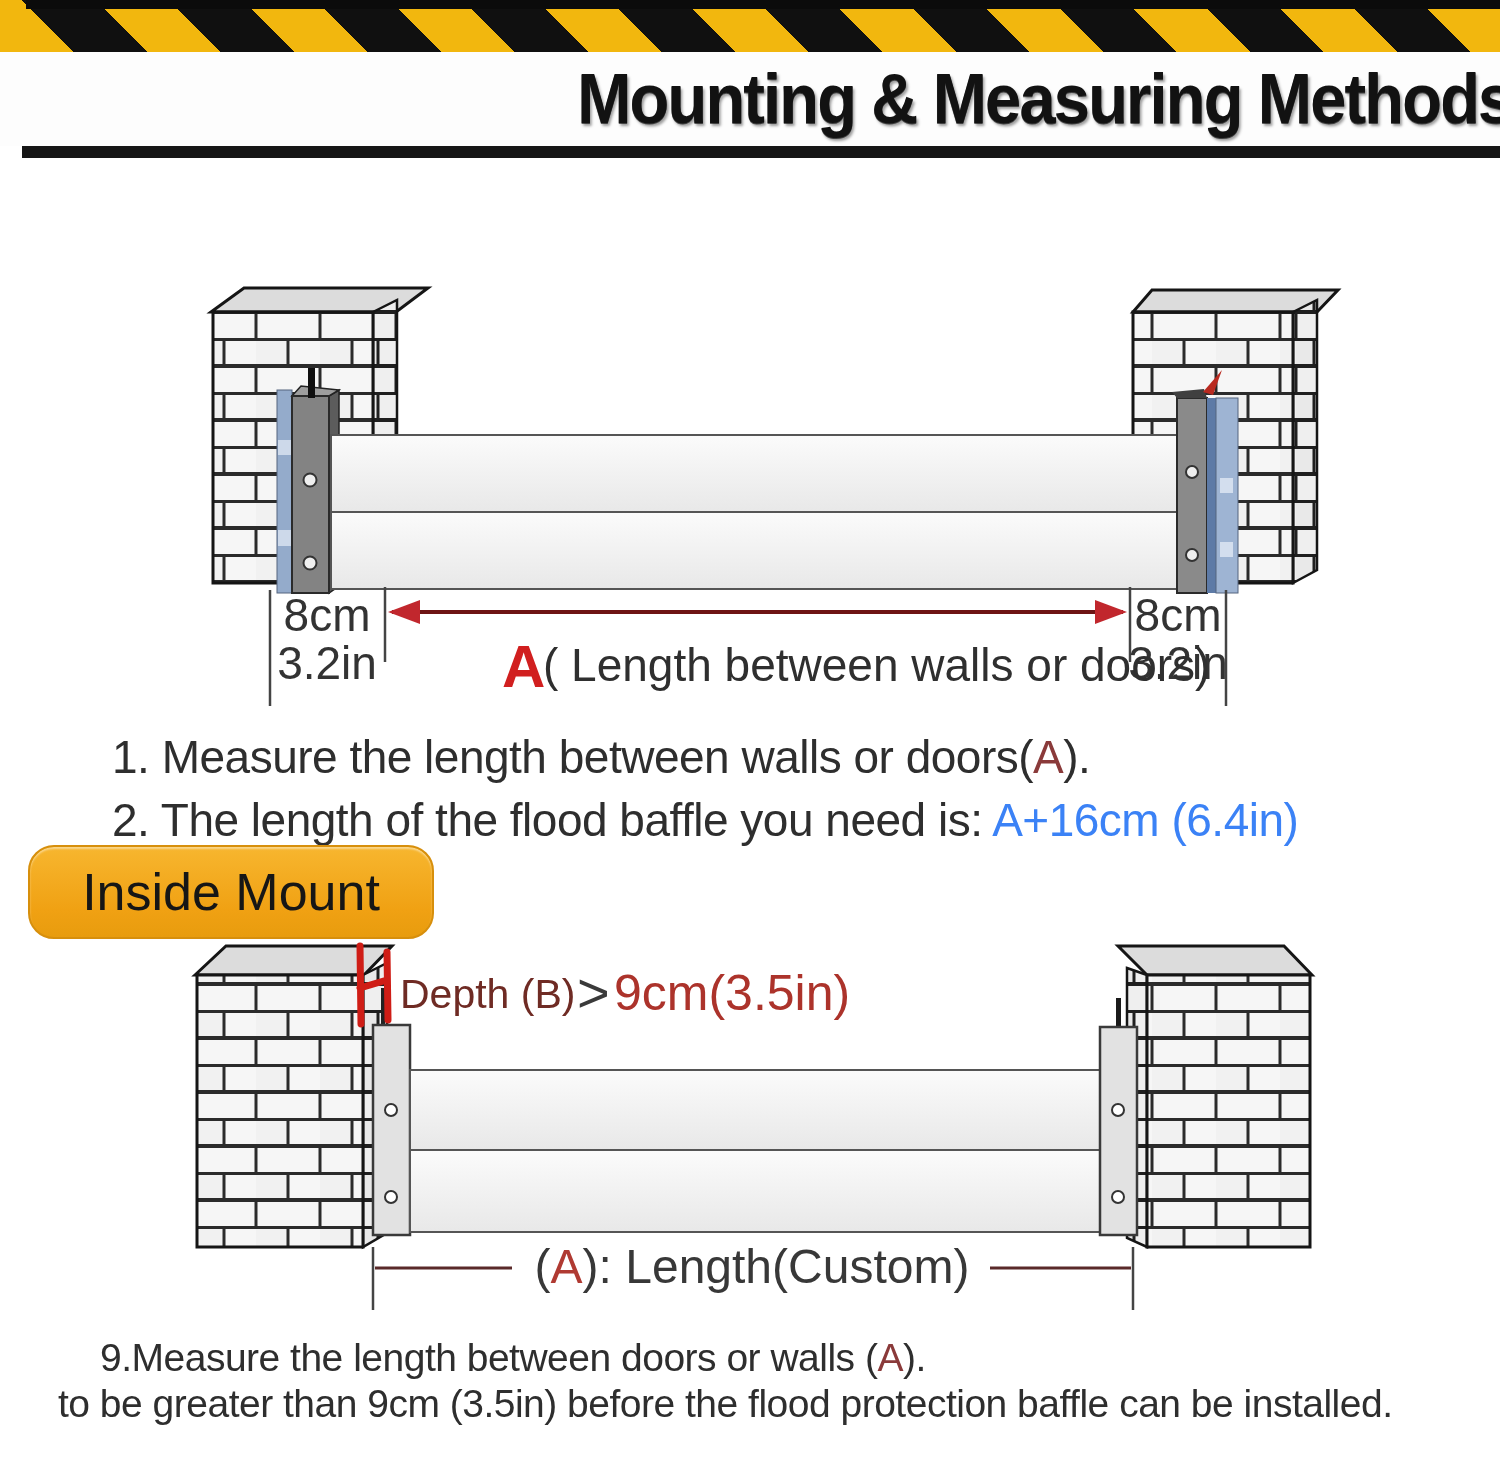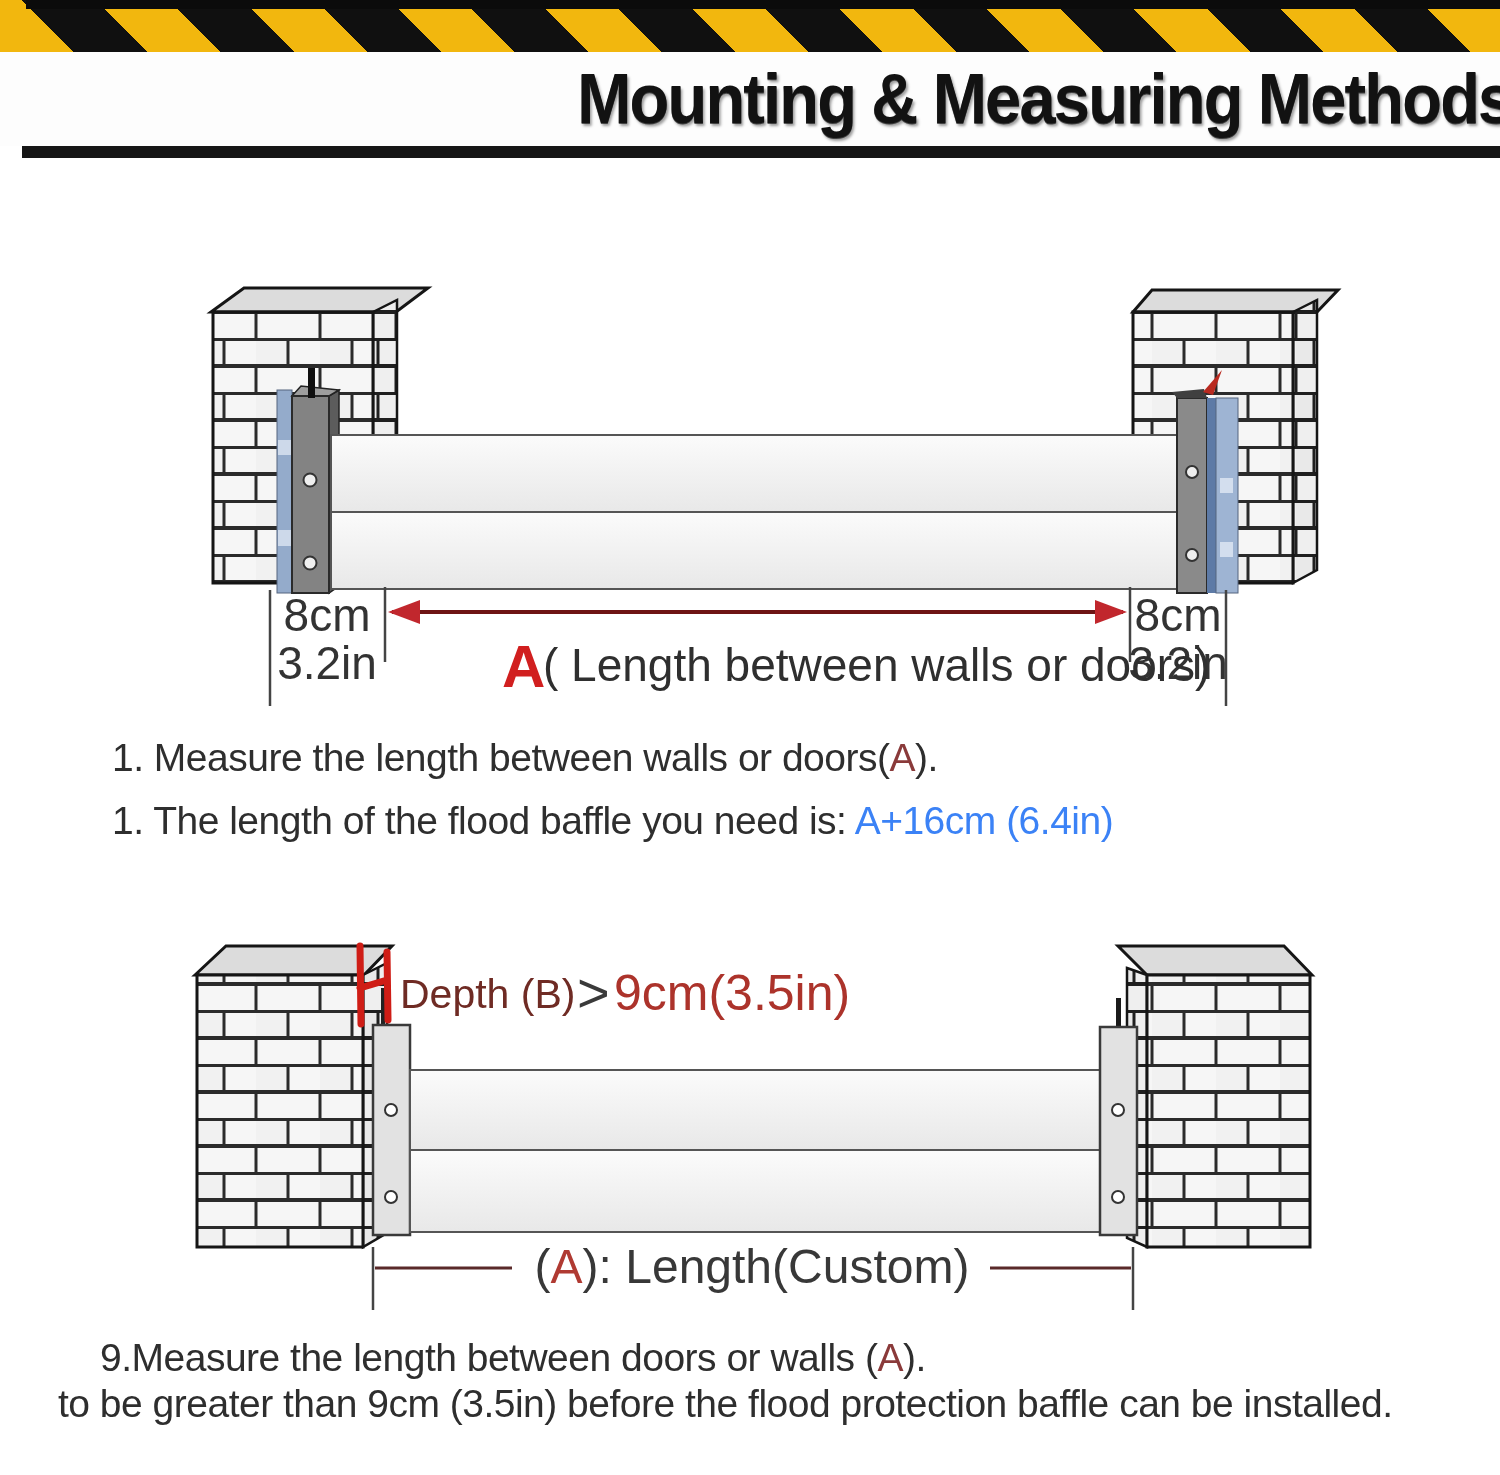--- a/index.html
+++ b/index.html
@@ -27,21 +27,21 @@
   .badge-outside{left:28px;top:185px;}
   .badge-inside{left:28px;top:845px;width:402px;height:90px;}
 
   
   svg{position:absolute;left:0;font-family:"Liberation Sans",sans-serif;}
   #outside-svg{top:150px;}
   #inside-svg{top:930px;}
 
   
   .steps{position:absolute;color:#2e2e2e;letter-spacing:-.5px;}
-  .steps-outside{left:112px;top:726px;font-size:39px;line-height:63px;}
+  .steps-outside{left:112px;top:726px;font-size:46px;line-height:63px;}
   .steps-inside{left:58px;top:1336px;font-size:39px;line-height:44px;width:1440px;}
   .steps-inside .ln1{margin-left:42px;}
   .steps-inside .ln2{margin-left:28px;margin-top:16px;}
   .steps-inside .ln3{margin-left:0px;margin-top:2px;}
   .red-dim{color:#3b82f6;}
   .red-a{color:#8a3a3a;}
 </style>
 </head>
 <body>
 
@@ -132,23 +132,26 @@
     <text x="327" y="481" text-anchor="middle" font-size="46" fill="#333">8cm</text>
     <text x="327" y="529" text-anchor="middle" font-size="46" fill="#333">3.2in</text>
     <text x="1178" y="481" text-anchor="middle" font-size="46" fill="#333">8cm</text>
     <text x="1178" y="529" text-anchor="middle" font-size="46" fill="#333">3.2in</text>
     <text x="502" y="537" font-size="60" font-weight="bold" fill="#d11f1f">A</text>
     <text x="543" y="531" font-size="46" fill="#2f2f2f">( Length between walls or doors)</text>
   </svg>
 
   <div class="steps steps-outside">
     <div class="ln1"><span>1. Measure the length between walls or doors(</span><span class="red-a">A</span><span>).</span></div>
-    <div class="ln2"><span>1. The length of the flood baffle you need is: </span><span class="red-dim">A+16cm (6.4in)</span></div>
-  </div>
-
+    <div class="ln2"><span>2. The length of the flood baffle you need is: </span><span class="red-dim">A+16cm (6.4in)</span></div>
+  </div>
+
+  <div class="badge badge-inside">
+    <span>Inside Mount</span>
+  </div>
 
   <svg id="inside-svg" width="1500" height="480" viewBox="0 0 1500 480">
 
     <g>
       <polygon points="195,45 226,16 392,16 364,45" fill="#dcdcdc" stroke="#151515" stroke-width="3"></polygon>
       <polygon points="363,45 387,33 387,303 363,317" fill="url(#brickS)" stroke="#151515" stroke-width="2.5"></polygon>
       <rect x="197" y="45" width="166" height="272" fill="url(#brickF)" stroke="#151515" stroke-width="3"></rect>
     </g>
 
     <g>

